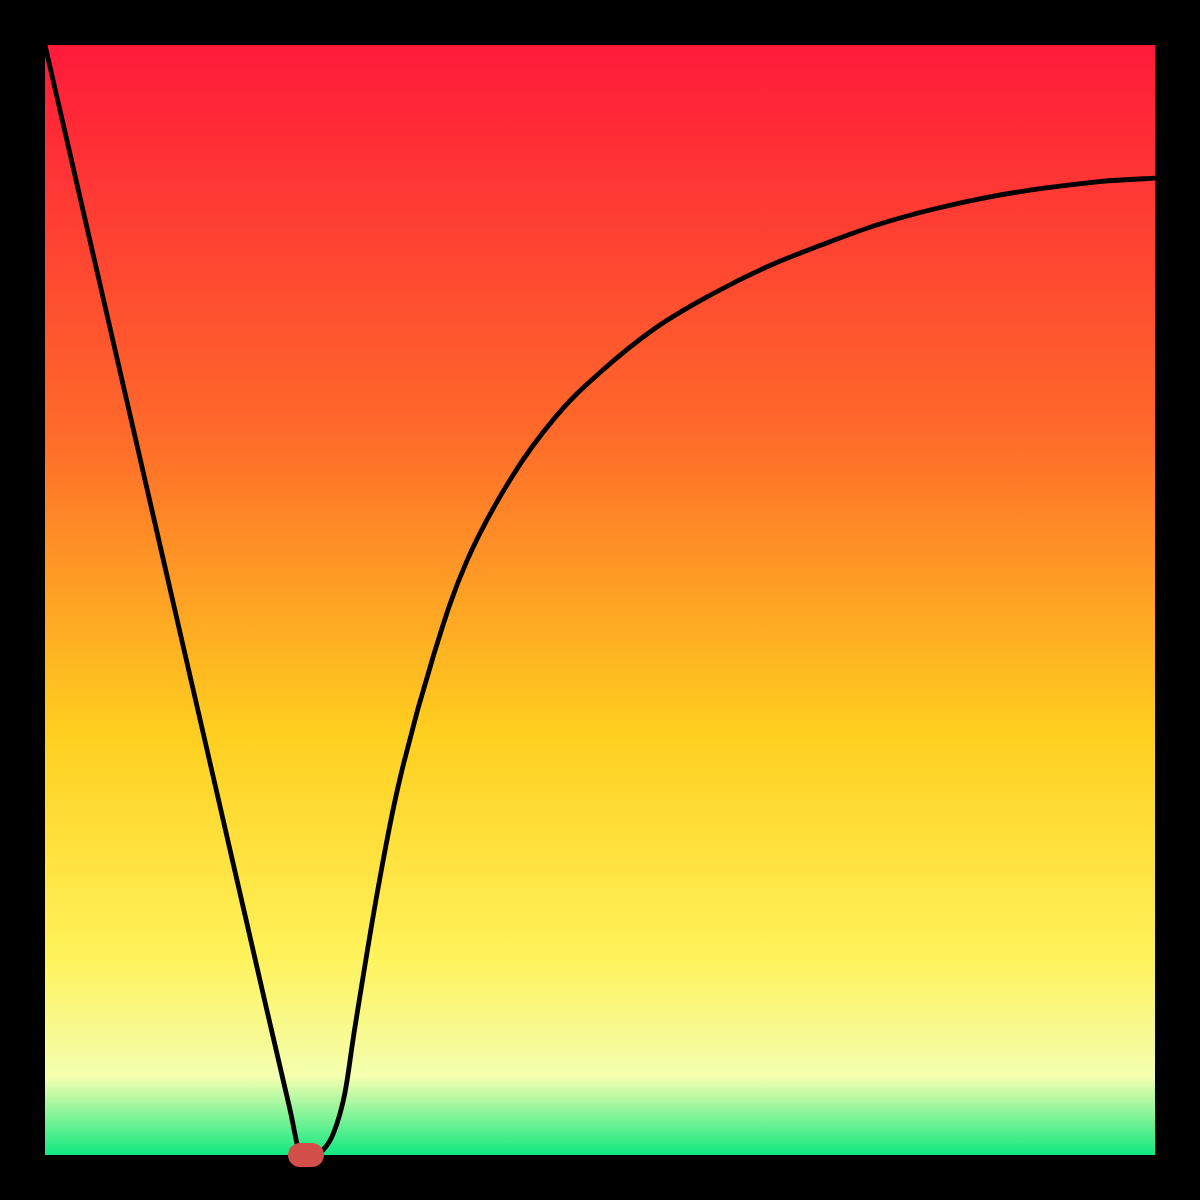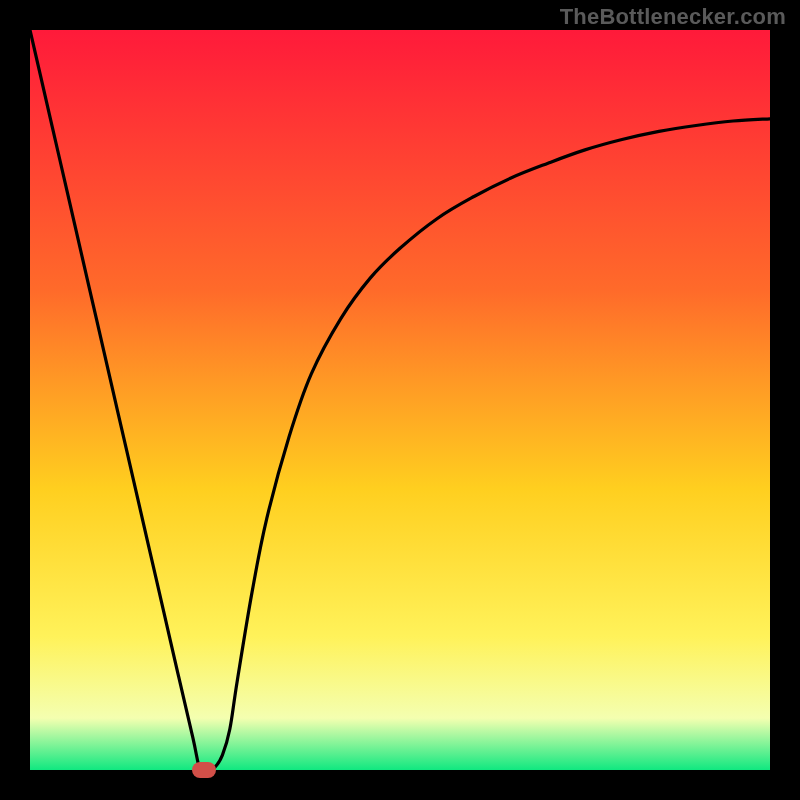--- a/index.html
+++ b/index.html
@@ -40,21 +40,20 @@
     height: 16px;
     background: #d14f48;
     border-radius: 8px / 8px;
     transform: translate(-50%, -50%);
   }
 </style>
 </head>
 <body>
 
 <div class="frame">
-  <div class="watermark">TheBottlenecker.com</div>
 
   <svg class="plot" viewBox="0 0 740 740" preserveAspectRatio="none">
     <defs>
       <linearGradient id="bg-grad" x1="0" y1="0" x2="0" y2="1">
         <stop id="g0" offset="0%" stop-color="#ff1a3a"></stop>
         <stop id="g1" offset="35%" stop-color="#ff6a2a"></stop>
         <stop id="g2" offset="62%" stop-color="#ffcf1f"></stop>
         <stop id="g3" offset="82%" stop-color="#fff25a"></stop>
         <stop id="g4" offset="93%" stop-color="#f4ffb0"></stop>
         <stop id="g5" offset="100%" stop-color="#10e880"></stop>

